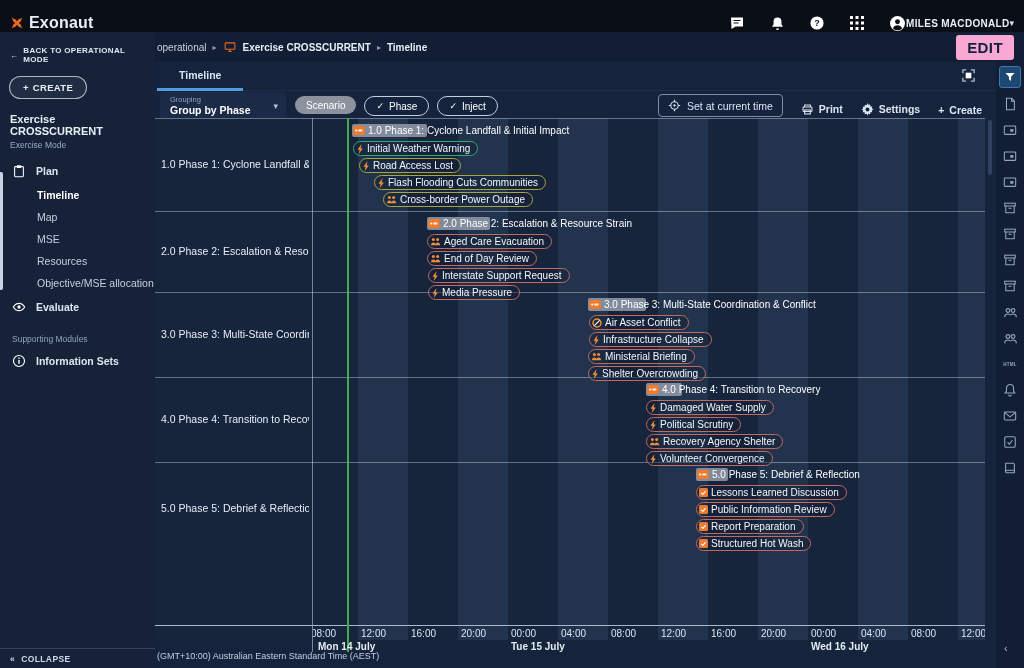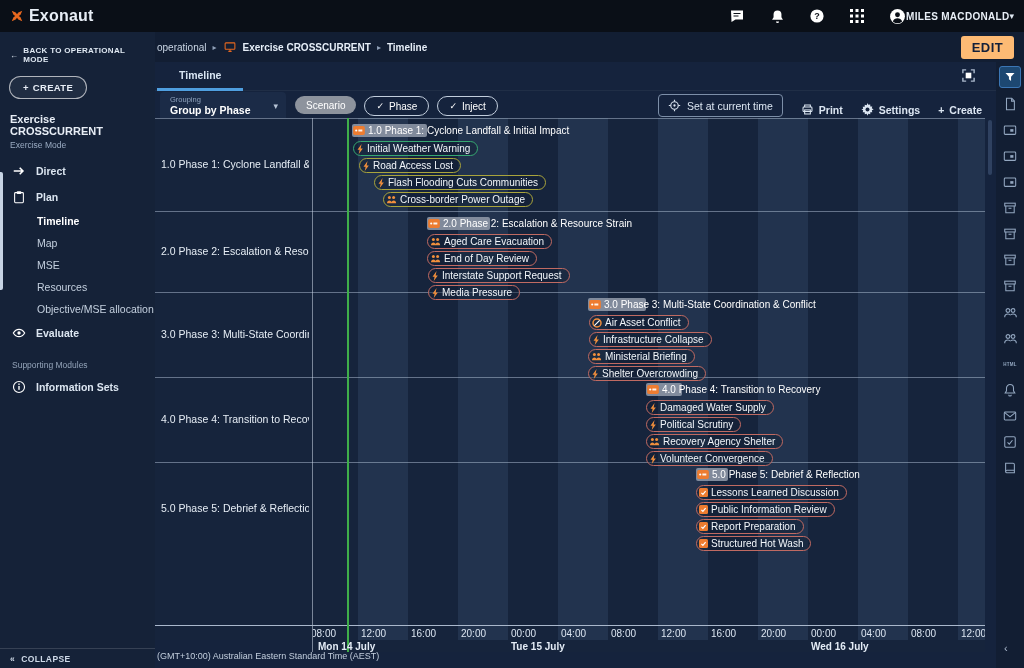--- a/index.html
+++ b/index.html
@@ -1,34 +1,34 @@
 <!DOCTYPE html>
 <html><head>
 <meta charset="utf-8">
 <style>
   html,body{margin:0;padding:0;background:#0c1421;}
   #screen{position:relative;width:1024px;height:668px;overflow:hidden;
     font-family:"Liberation Sans",sans-serif;color:#e8eef6;background:#14213a;}
   
   .topbar{position:absolute;left:0;top:0;width:1024px;height:32px;background:#0a0f17;
-    display:flex;align-items:center;justify-content:space-between;padding:0 10px;box-sizing:border-box;}
+    display:flex;align-items:flex-end;justify-content:space-between;padding:0 10px;box-sizing:border-box;}
   .logo{display:flex;align-items:center;gap:5px;font-size:16px;font-weight:bold;letter-spacing:.2px;}
   .top-icons{display:flex;align-items:center;gap:22px;}
   .top-icons .tico{display:flex;align-items:center;justify-content:center;width:18px;height:18px;cursor:pointer;}
   .usermenu{display:flex;align-items:center;cursor:pointer;}
   .username{font-size:10px;font-weight:bold;letter-spacing:.3px;}
   .caret{font-size:9px;color:#dfe8f2;}
   
   .crumbrow{position:absolute;left:155px;top:32px;width:869px;height:30px;background:#121e33;
     display:flex;align-items:center;justify-content:space-between;padding:0 10px 0 2px;box-sizing:border-box;}
   .crumbs{display:flex;align-items:center;gap:6px;font-size:10px;}
   .crumb{color:#e6eef8;font-weight:bold;}
   .crumb.first{font-weight:normal;color:#c9d5e4;}
   .crumb-sep{color:#8fa0b8;font-size:8px;}
-  .edit-btn{background:#fdba74;color:#13203a;font-size:13px;font-weight:bold;letter-spacing:.4px;
+  .edit-btn{background:#f9a8d4;color:#13203a;font-size:15px;font-weight:bold;letter-spacing:.4px;
     border-radius:3px;padding:4px 11px;cursor:pointer;}
   
   .sidebar{position:absolute;left:0;top:32px;width:155px;height:636px;background:#152238;box-sizing:border-box;}
   .backlink{display:flex;align-items:center;gap:5px;font-size:8px;font-weight:bold;letter-spacing:.3px;
     color:#dfe8f2;padding:14px 10px 0 10px;cursor:pointer;}
   .create-btn{display:inline-flex;align-items:center;gap:4px;margin:12px 0 0 9px;border:1px solid rgba(255,255,255,.65);
     border-radius:14px;padding:5px 13px;font-size:9.5px;font-weight:bold;letter-spacing:.3px;cursor:pointer;background:rgba(255,255,255,.05);}
   .ex-title{font-size:11px;font-weight:bold;padding:14px 10px 0 10px;}
   .ex-sub{font-size:8.5px;color:#9aabc2;padding:3px 10px 0 10px;}
   .nav{position:relative;margin-top:8px;}
@@ -64,21 +64,21 @@
   .grouping .gcaret{position:absolute;right:8px;top:9px;font-size:9px;color:#b7c4d6;}
   .chips{position:absolute;left:140px;top:6px;display:flex;gap:8px;}
   .chip{display:flex;align-items:center;gap:5px;height:18px;padding:0 11px;border-radius:10px;
     font-size:10px;color:#fff;cursor:pointer;}
   .chip.filled{background:#8d939d;}
   .chip.outline{border:1px solid #c2cedd;background:transparent;}
   .chip .chk{font-size:9px;}
   .tb-right{position:absolute;right:14px;top:4px;display:flex;align-items:center;gap:18px;}
   .settime{display:flex;align-items:center;gap:6px;border:1px solid #7d8fa8;border-radius:4px;
     height:21px;padding:0 9px;font-size:10.5px;color:#dce6f2;cursor:pointer;}
-  .tb-act{display:flex;align-items:center;gap:5px;font-size:10.5px;font-weight:bold;color:#dce6f2;cursor:pointer;margin-top:8px;}
+  .tb-act{display:flex;align-items:flex-start;gap:5px;font-size:10.5px;font-weight:bold;color:#dce6f2;cursor:pointer;margin-top:8px;}
   
   .chart{position:absolute;left:0;top:56px;width:830px;height:534px;}
   .plot{position:absolute;left:157px;top:0;width:673px;height:534px;overflow:hidden;
     border-left:1px solid rgba(205,215,230,.55);box-sizing:border-box;background:#16243c;}
   .band{position:absolute;top:0;height:522px;background:#22334e;}
   .labelcol{position:absolute;left:0;top:0;width:157px;height:522px;background:#16243c;}
   .rowsep{position:absolute;left:0;width:830px;height:1px;background:rgba(195,210,230,.45);}
   .axisline{position:absolute;left:0;top:507px;width:830px;height:1px;background:#aab8cc;}
   .rowlabel{position:absolute;left:6px;width:148px;font-size:10.5px;color:#e6edf5;
     white-space:nowrap;overflow:hidden;}
@@ -186,28 +186,20 @@
     <div class="create-btn">
       <span>+</span>
       <span>CREATE</span>
     </div>
     <div class="ex-title">Exercise CROSSCURRENT</div>
     <div class="ex-sub">Exercise Mode</div>
     <div class="nav" id="sidenav">
         <div class="nav-rail" style="top: 14px; height: 118px;"></div>
         <div class="nav-item">
           <span class="nico" style="color: rgb(255, 255, 255);">
-            <svg width="14" height="14" viewBox="0 0 16 16" fill="none" stroke="#fff" stroke-width="1.8">
-              <path d="M2 8h10.5M8.8 4.3 12.5 8l-3.7 3.7"></path>
-            </svg>
-          </span>
-          <span>Direct</span>
-        </div>
-        <div class="nav-item">
-          <span class="nico" style="color: rgb(255, 255, 255);">
             <svg width="14" height="14" viewBox="0 0 16 16" fill="none" stroke="#fff" stroke-width="1.2">
               <rect x="3" y="3" width="10" height="11.5" rx="1"></rect>
               <rect x="5.5" y="1.3" width="5" height="3.2" rx="0.8" fill="currentColor" stroke="none"></rect>
             </svg>
           </span>
           <span>Plan</span>
         </div>
         <div class="nav-sub active">Timeline</div>
         <div class="nav-sub">Map</div>
         <div class="nav-sub">MSE</div>

